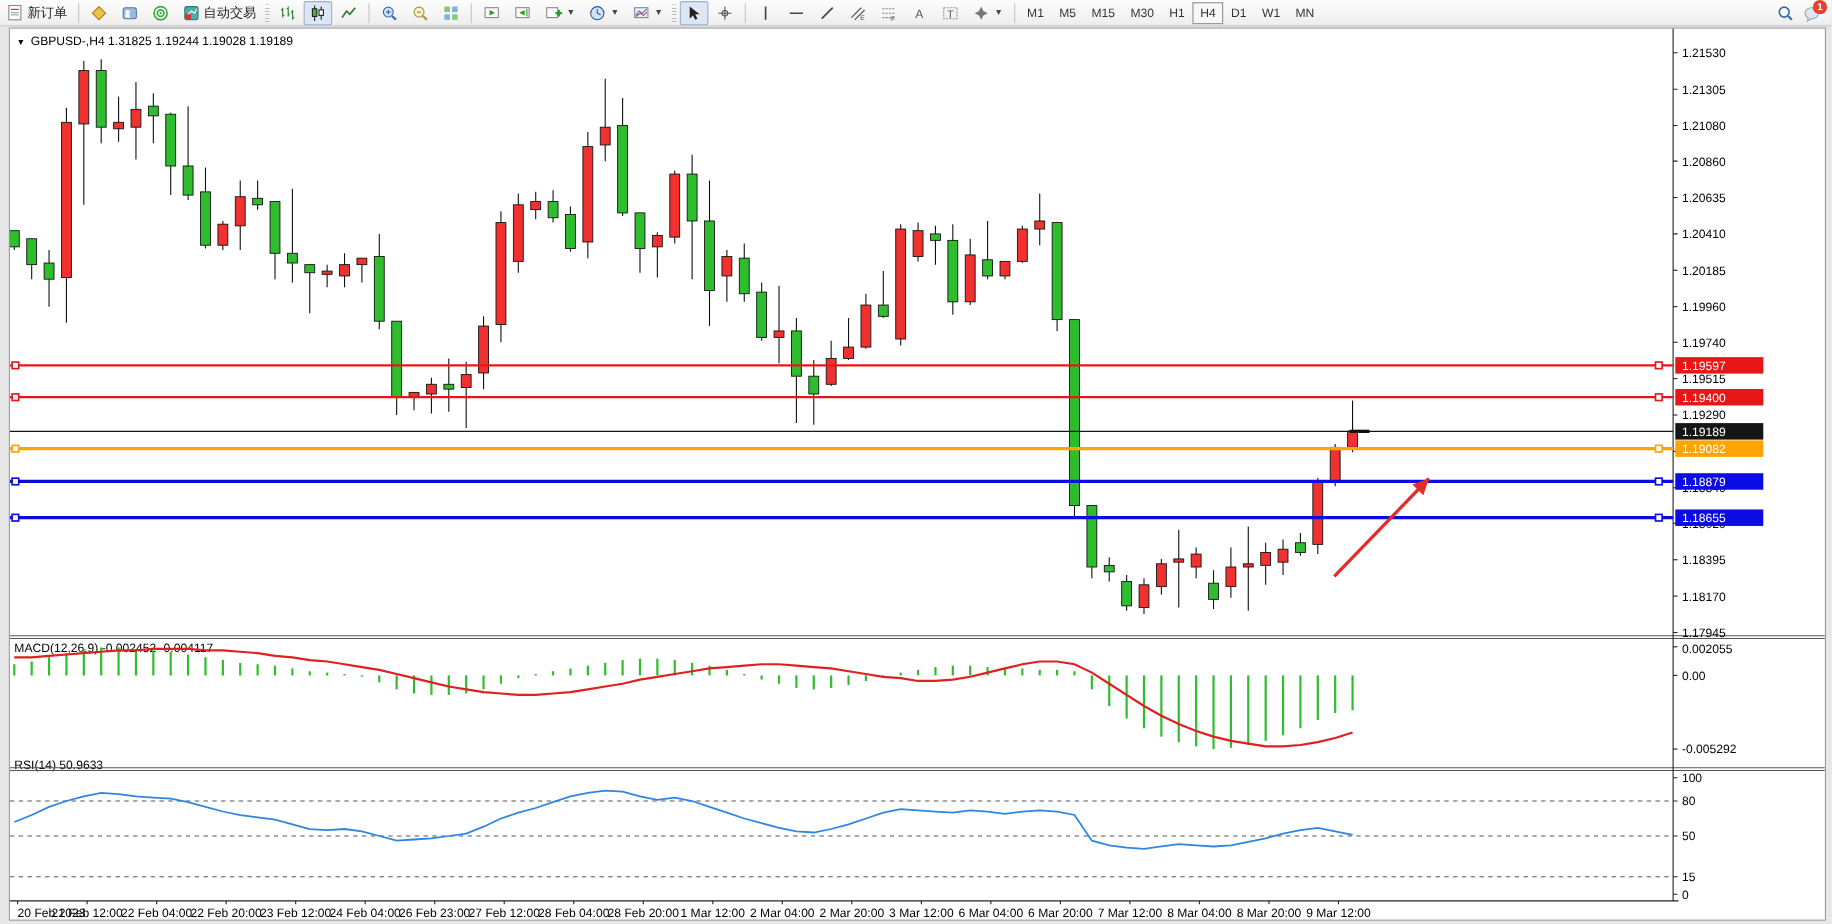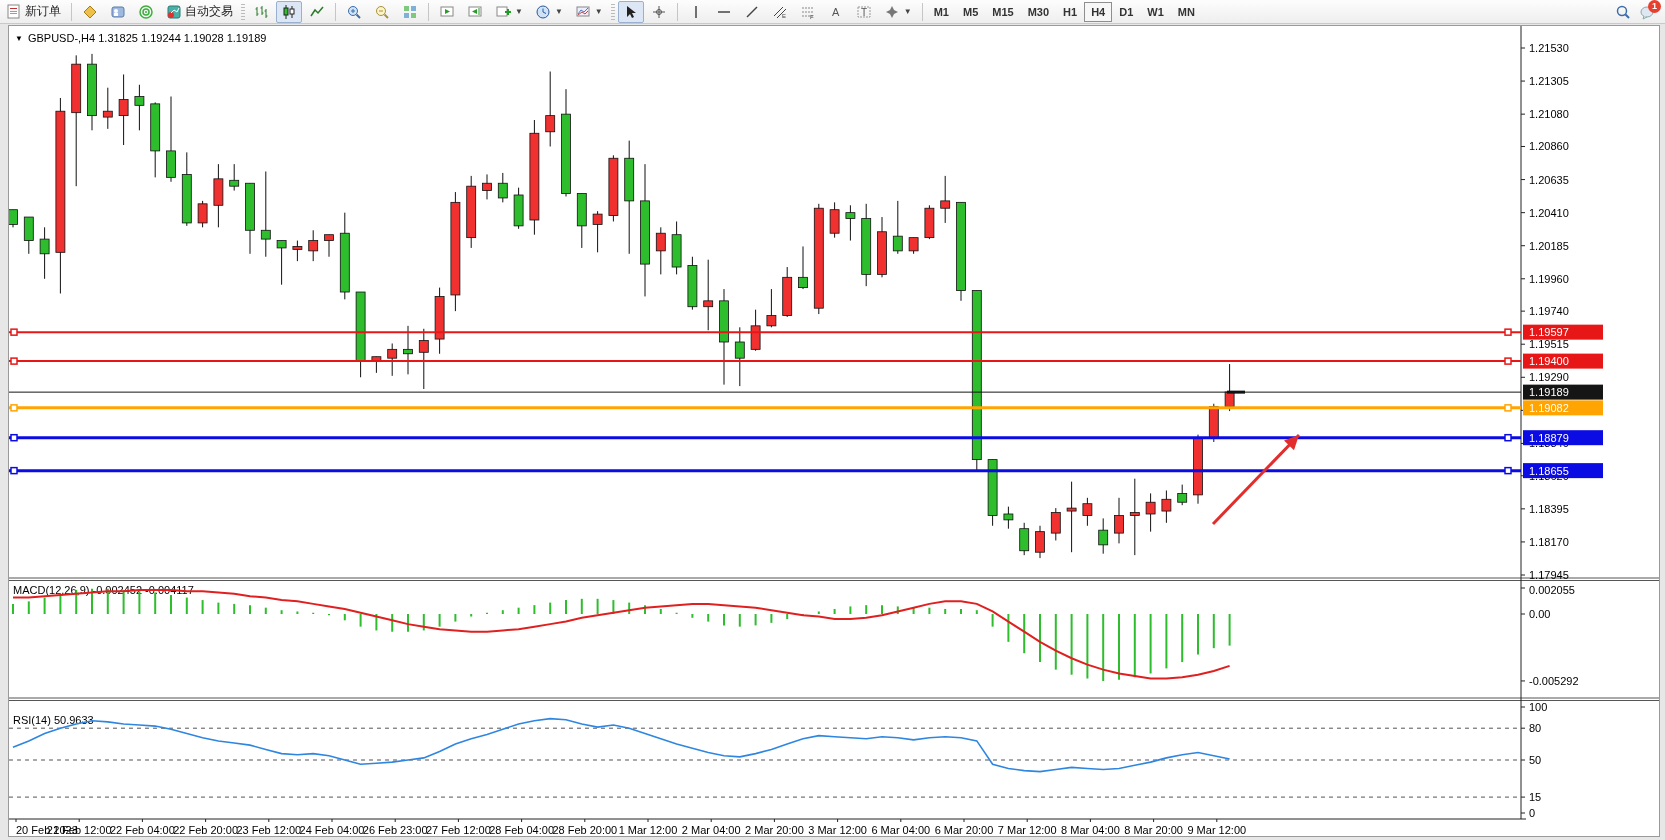--- a/index.html
+++ b/index.html
@@ -256,21 +256,21 @@
     </div>
     <div class="tbtn">
       <span class="icon16">
         <svg width="16" height="16">
             <path d="M8 2 L10 6 L14 8 L10 10 L8 14 L6 10 L2 8 L6 6 Z" fill="#777"></path>
           </svg>
       </span>
         <span class="caret">▼</span>
     </div>
     <div class="sep"></div>
-    <div id="tf-group" style="display:flex;align-items:center;font-weight:bold;">
+    <div id="tf-group" style="display:flex;align-items:center;">
         <div class="tf">M1</div>
         <div class="tf">M5</div>
         <div class="tf">M15</div>
         <div class="tf">M30</div>
         <div class="tf">H1</div>
         <div class="tf active">H4</div>
         <div class="tf">D1</div>
         <div class="tf">W1</div>
         <div class="tf">MN</div>
       </div>
@@ -290,21 +290,21 @@
       </span>
     </div>
   </div>
 
   <div id="chartwin">
     <div id="symbol-title">
       <span class="tri">▼</span>
       <span>GBPUSD-,H4 1.31825 1.19244 1.19028 1.19189</span>
     </div>
     <div class="ind-label" style="top:558px">MACD(12,26,9) -0.002452 -0.004117</div>
-    <div class="ind-label" style="top:688px">RSI(14) 50.9633</div>
+    <div class="ind-label" style="top:664px">RSI(14) 50.9633</div>
     <svg id="chart-svg" width="1650" height="810">
         <g>
           <line x1="0" y1="552" x2="1650" y2="552" stroke="#555555"></line>
           <line x1="0" y1="554.5" x2="1650" y2="554.5" stroke="#555555"></line>
           <line x1="0" y1="672" x2="1650" y2="672" stroke="#555555"></line>
           <line x1="0" y1="674.5" x2="1650" y2="674.5" stroke="#555555"></line>
           <line x1="0" y1="793" x2="1517" y2="793" stroke="#222"></line>
           <line x1="1512" y1="0" x2="1512" y2="793" stroke="#222"></line>
         </g>
         <g>

